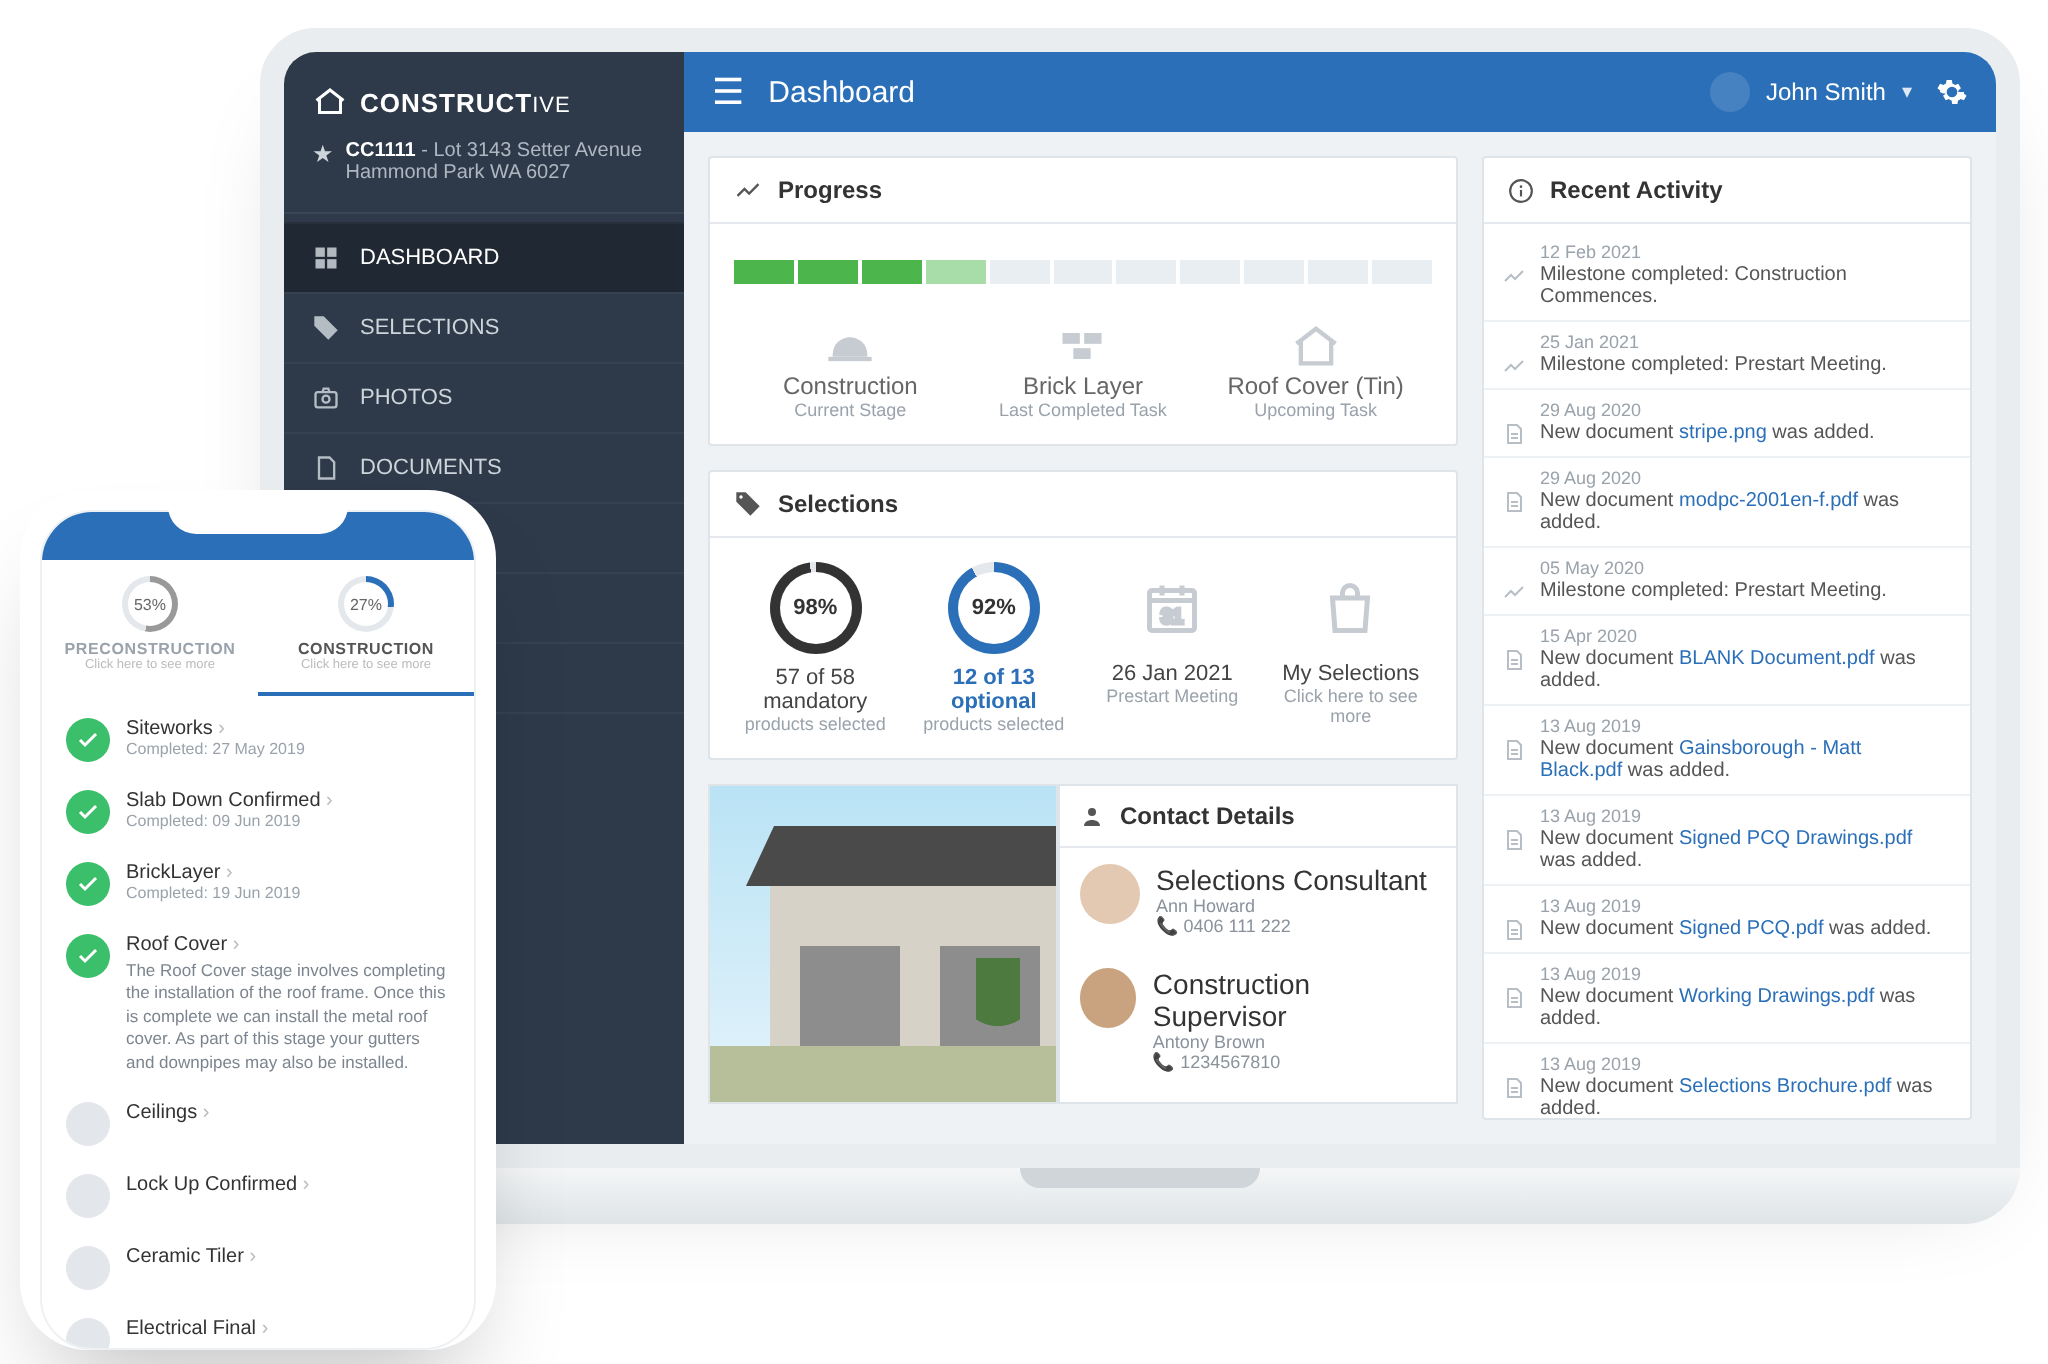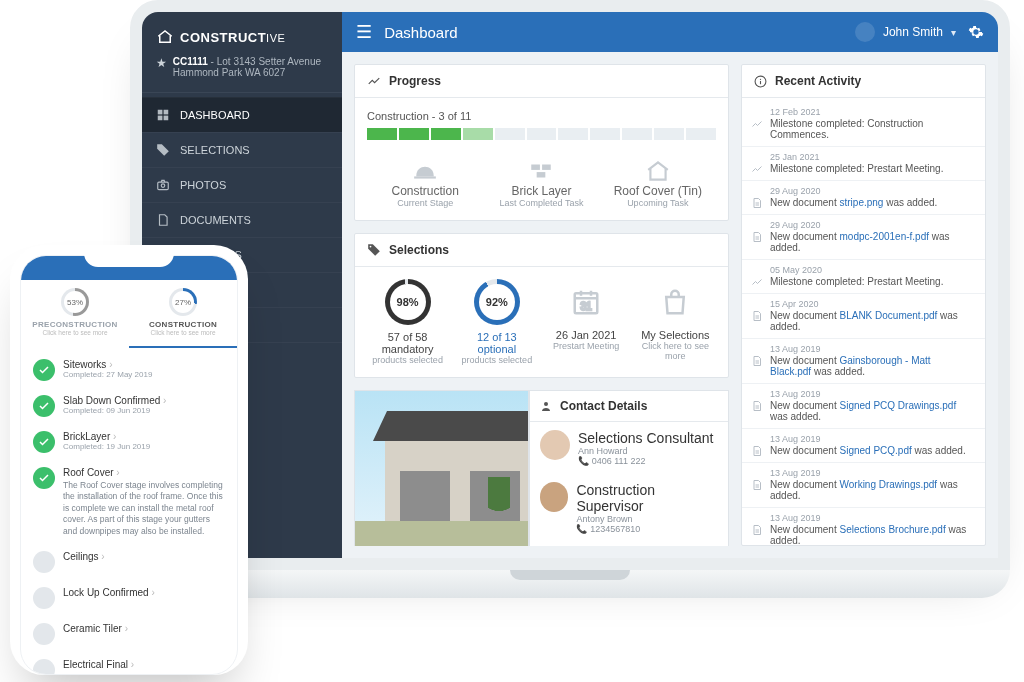--- a/index.html
+++ b/index.html
@@ -1,18 +1,18 @@
 <!DOCTYPE html>
 <html><head>
 <meta charset="utf-8">
 <style>
   *{box-sizing:border-box;margin:0;padding:0;font-family:Arial,Helvetica,sans-serif}
   body{background:#fff;width:1024px;height:682px;overflow:hidden;position:relative}
   
-  .laptop{position:absolute;left:130px;top:0;width:880px}
+  .laptop{position:absolute;left:130px;top:14px;width:880px}
   .laptop-screen{background:#fff;border:12px solid #e9edef;border-radius:28px 28px 0 0;height:570px;overflow:hidden;box-shadow:0 30px 50px -25px rgba(0,0,0,.25)}
   .laptop-base{height:28px;background:linear-gradient(#f4f6f7,#dfe4e7);border-radius:0 0 30px 30px;position:relative}
   .laptop-base::before{content:"";position:absolute;left:50%;top:0;transform:translateX(-50%);width:120px;height:10px;background:#cfd5d9;border-radius:0 0 10px 10px}
   .app{display:flex;height:100%;font-size:11px;color:#333}
   
   .side{width:200px;background:#2e3a4a;color:#cdd4da;display:flex;flex-direction:column}
   .logo{padding:16px 14px 10px}
   .logo .brand{display:flex;align-items:center;gap:6px;font-weight:bold;font-size:13px;color:#fff;letter-spacing:.5px}
   .logo .house{width:18px;height:18px;position:relative}
   .proj{padding:0 14px 14px;font-size:10px;color:#aeb7c0;border-bottom:1px solid #3a4656}
@@ -50,21 +50,21 @@
   .subhead{font-size:11px;color:#555;margin-bottom:2px}
   
   .selrow{display:flex;text-align:center;gap:8px}
   .selrow>div{flex:1}
   .ring{width:46px;height:46px;border-radius:50%;margin:0 auto;position:relative}
   .ring::after{content:attr(data-pct);position:absolute;inset:0;display:flex;align-items:center;justify-content:center;font-size:11px;color:#333;font-weight:600}
   .ring.r1{background:conic-gradient(#333 0 352deg,#e4e8ec 352deg 360deg)}
   .ring.r2{background:conic-gradient(#2a6fb8 0 331deg,#e4e8ec 331deg 360deg)}
   .ring span{position:absolute;inset:5px;background:#fff;border-radius:50%}
   .selrow .t1{font-size:11px;color:#444;margin-top:6px}
-  .selrow .t1.blue{color:#2a6fb8;font-weight:400}
+  .selrow .t1.blue{color:#2a6fb8;font-weight:700}
   .selrow .t2{font-size:9px;color:#9aa2ab}
   .selrow .calic,.selrow .bagic{width:30px;height:30px;margin:8px auto 12px;color:#c6ccd2}
   
   .row2{display:flex;gap:0}
   .house-img{flex:1;height:160px;border:1px solid #dfe4e9;position:relative;overflow:hidden}
   .sky{position:absolute;inset:0;background:linear-gradient(#b9e3f5,#e4f3fb)}
   .ground{position:absolute;left:0;right:0;bottom:0;height:28px;background:#b7be9a}
   .h-body{position:absolute;left:30px;bottom:28px;width:230px;height:80px;background:#d7d2c7}
   .h-roof{position:absolute;left:18px;bottom:108px;width:254px;height:0;border-left:14px solid transparent;border-right:14px solid transparent;border-bottom:30px solid #4a4a4a}
   .h-g{position:absolute;bottom:28px;width:50px;background:#8d8d8d}
@@ -238,21 +238,20 @@
       <div class="card">
         <div class="hd">
           <span>
             <svg width="14" height="14" viewBox="0 0 24 24" fill="none" stroke="#555" stroke-width="2">
                       <path d="M3 17l6-6 4 4 8-8"></path>
                     </svg>
           </span>
           <span>Progress</span>
         </div>
         <div class="bd">
-          <div class="subhead">Construction - 3 of 11</div>
           <div class="pbar" id="pbar">
                     <span class="done"></span>
                     <span class="done"></span>
                     <span class="done"></span>
                     <span class="part"></span>
                     <span></span>
                     <span></span>
                     <span></span>
                     <span></span>
                     <span></span>

